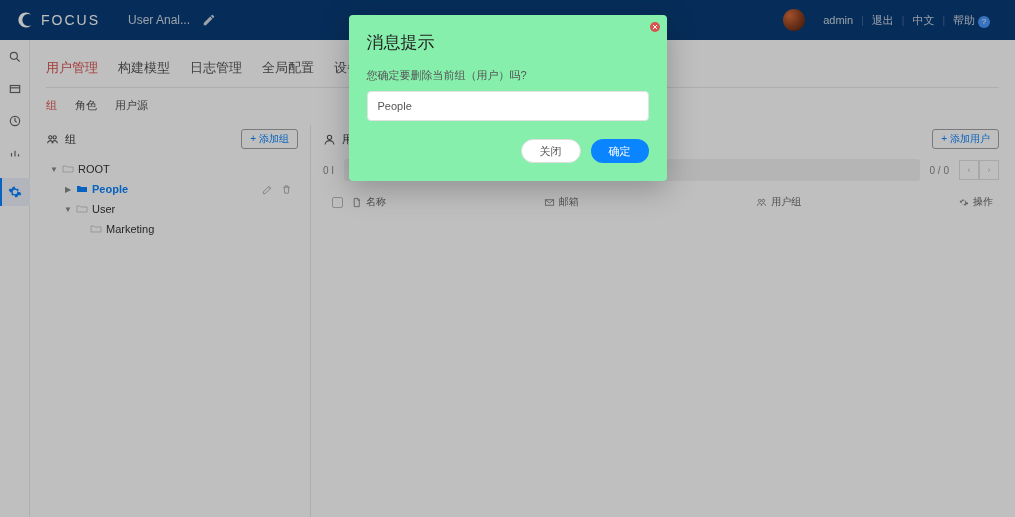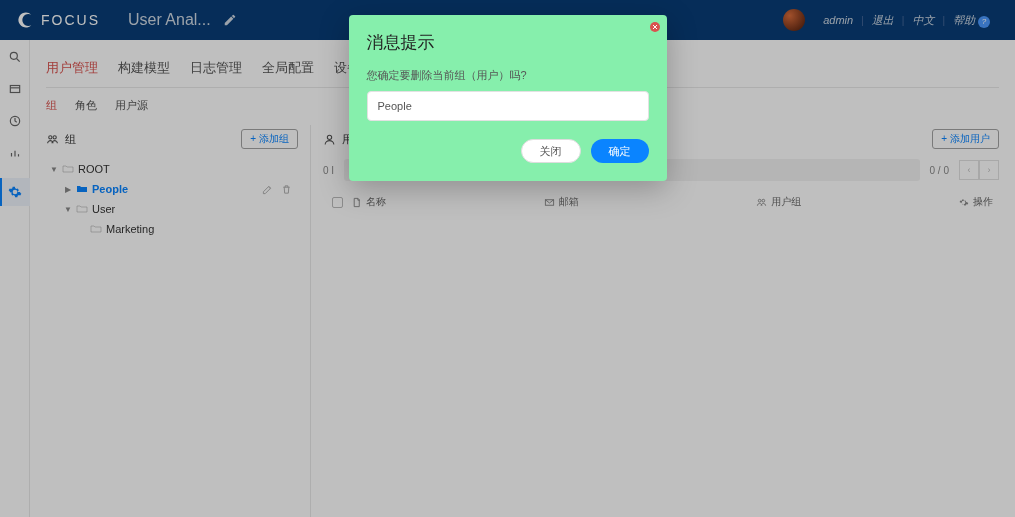--- a/index.html
+++ b/index.html
@@ -3,25 +3,25 @@
   <meta charset="utf-8">
   <style>
     * { margin: 0; padding: 0; box-sizing: border-box; font-family: -apple-system, BlinkMacSystemFont, "Segoe UI", Arial, sans-serif; }
     body { width: 1015px; height: 517px; overflow: hidden; background: #fff; position: relative; }
 
     
     .top-header { height: 40px; background: #083d77; color: #fff; display: flex; align-items: center; padding: 0 17px; }
     .logo-wrap { display: flex; align-items: center; gap: 6px; }
     .logo-icon { width: 18px; height: 18px; }
     .logo-text { font-size: 14px; letter-spacing: 2px; font-weight: 500; }
-    .app-label { font-size: 16px; color: #cfd8e3; margin-left: 28px; text-align: right; }
+    .app-label { font-size: 12px; color: #cfd8e3; margin-left: 28px; text-align: right; }
     .edit-ic { margin-left: 12px; width: 14px; height: 14px; fill: #cfd8e3; }
     .spacer { flex: 1; }
     .avatar { width: 22px; height: 22px; border-radius: 50%; background: radial-gradient(circle at 30% 30%, #d86b3a, #4a1a0a); margin-right: 10px; }
-    .hdr-link { font-size: 11px; color: #cfd8e3; padding: 0 8px; cursor: pointer; font-style: italic; }
+    .hdr-link { font-size: 11px; color: #cfd8e3; padding: 0 8px; cursor: pointer; }
     .hdr-sep { color: #4a6a9a; font-size: 10px; }
     .help-badge { display: inline-block; width: 12px; height: 12px; border-radius: 50%; background: #4c9aff; color: #fff; font-size: 8px; text-align: center; line-height: 12px; margin-left: 3px; }
 
     
     .left-rail { position: absolute; top: 40px; left: 0; width: 30px; bottom: 0; background: #fff; border-right: 1px solid #e8e8e8; display: flex; flex-direction: column; align-items: center; padding-top: 10px; gap: 18px; }
     .rail-item { width: 14px; height: 14px; color: #666; cursor: pointer; display: flex; align-items: center; justify-content: center; }
     .rail-item.active { color: #0a84ff; position: relative; background: #eef3fb; width: 30px; height: 28px; }
     .rail-item.active::before { content: ''; position: absolute; left: 0; top: 0; bottom: 0; width: 2px; background: #0a84ff; }
     .rail-item svg { width: 14px; height: 14px; }
 

